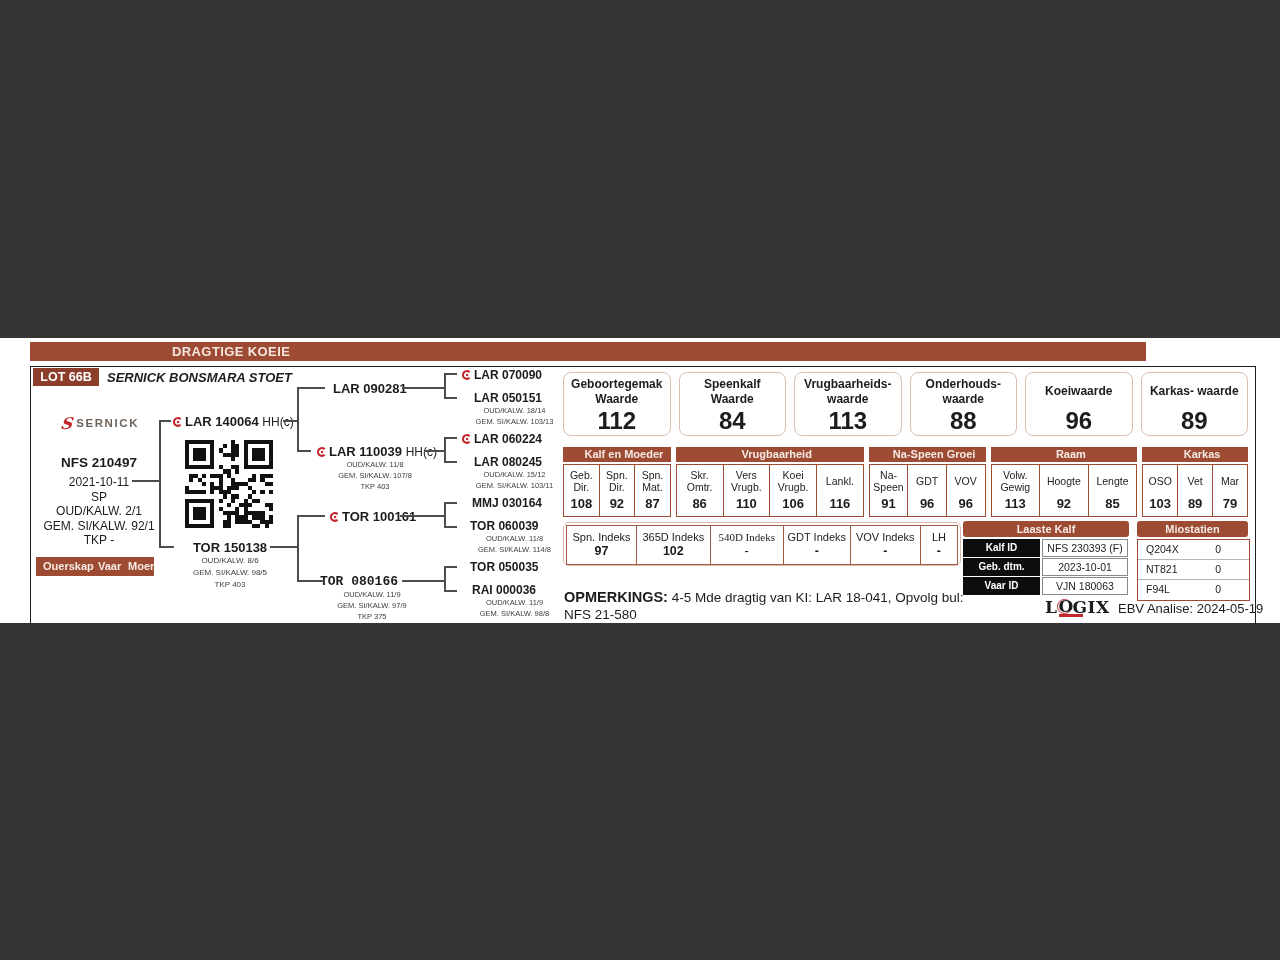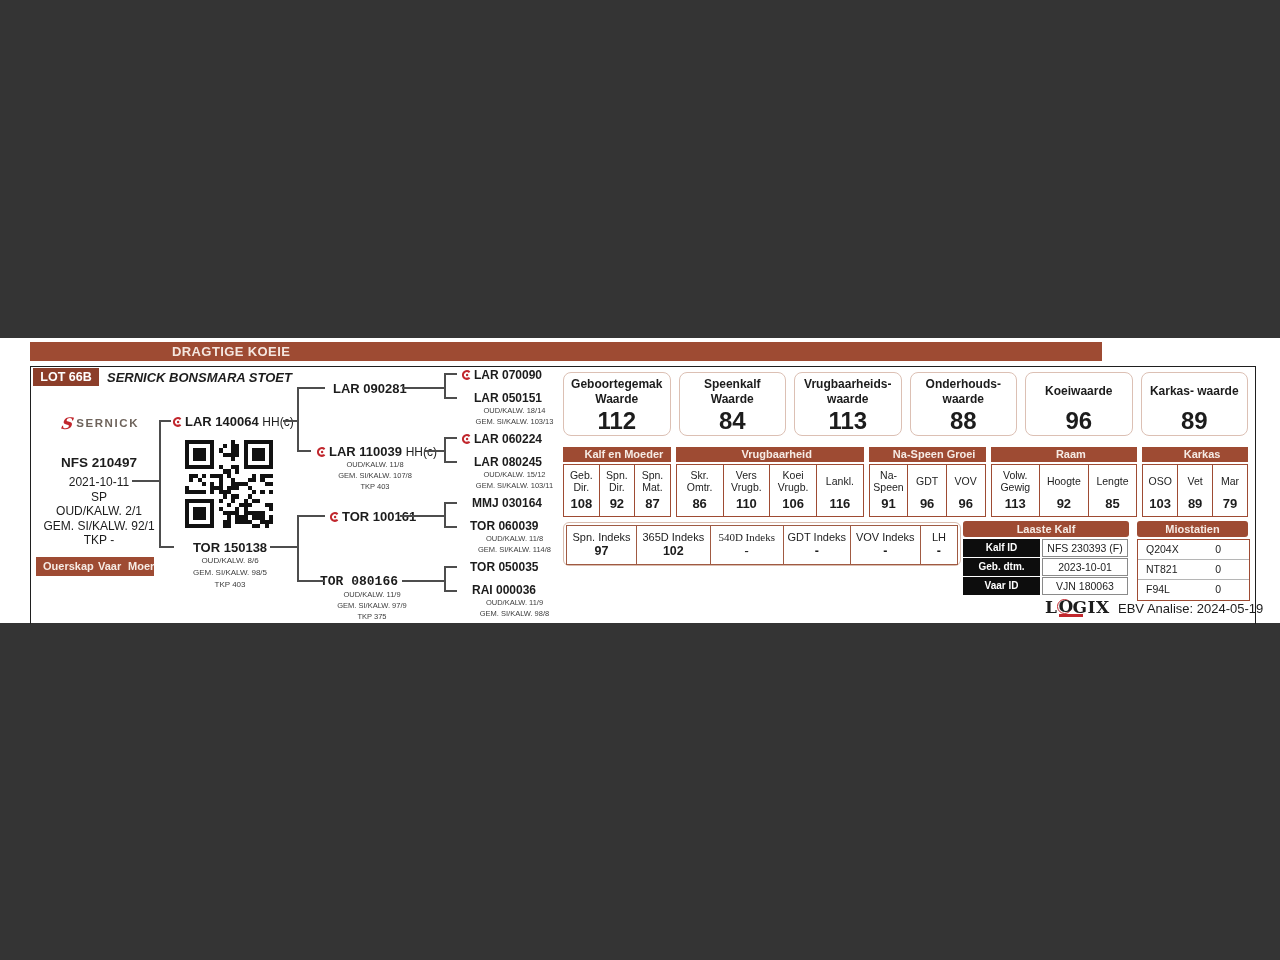--- a/index.html
+++ b/index.html
@@ -1,21 +1,21 @@
 <!DOCTYPE html>
 <html><head>
 <meta charset="utf-8">
 <style>
   html,body{margin:0;padding:0;}
   #page{position:relative;width:1280px;height:960px;background:#343434;overflow:hidden;
         font-family:"Liberation Sans",sans-serif;color:#1c1c1c;}
   #white-band{position:absolute;left:0;top:338px;width:1280px;height:285px;background:#ffffff;}
   .abs{position:absolute;}
   
-  #title-bar{position:absolute;left:30px;top:342px;width:1024px;height:19px;background:#9e4b33;padding-left:48px;}
+  #title-bar{position:absolute;left:30px;top:342px;width:1116px;height:19px;background:#9e4b33;}
   #title-bar span{position:absolute;left:142px;top:2px;font-size:13px;font-weight:bold;color:#f4e6df;letter-spacing:.4px;}
   
   #card-border{position:absolute;left:30px;top:366px;width:1224px;height:257px;border:1.5px solid #1f1f1f;border-bottom:none;background:transparent;}
   #lot-box{position:absolute;left:33px;top:368px;width:66px;height:18px;background:#8c3e2a;color:#fff;
            font-size:12.5px;font-weight:bold;text-align:center;line-height:18px;}
   #stud-title{position:absolute;left:107px;top:370px;font-size:13px;font-weight:bold;font-style:italic;}
   
   #brand{position:absolute;left:62px;top:414px;font-size:11.5px;letter-spacing:1.6px;color:#6e635b;font-weight:600;}
   #brand .s{display:inline-block;color:#c1272d;font-family:"DejaVu Serif",serif;font-style:italic;font-weight:bold;
             font-size:16px;transform:skewX(-12deg);margin-right:1px;vertical-align:-2px;}
@@ -550,19 +550,24 @@
     <div class="mrow">
       <span>NT821</span>
         <span>0</span>
     </div>
     <div class="mrow">
       <span>F94L</span>
         <span>0</span>
     </div>
   </div>
 
+  <div id="opm">
+    <b>OPMERKINGS:</b>
+    <span>4-5 Mde dragtig van KI: LAR 18-041, Opvolg bul:</span>
+    <span style="display:block;">NFS 21-580</span>
+  </div>
 
   <div id="logix">
     <span>L</span><span class="o">O</span><span>GIX</span>
     <span class="sub"></span>
   </div>
   <div id="analise">EBV Analise: 2024-05-19</div>
 </div>
 
 </body></html>

